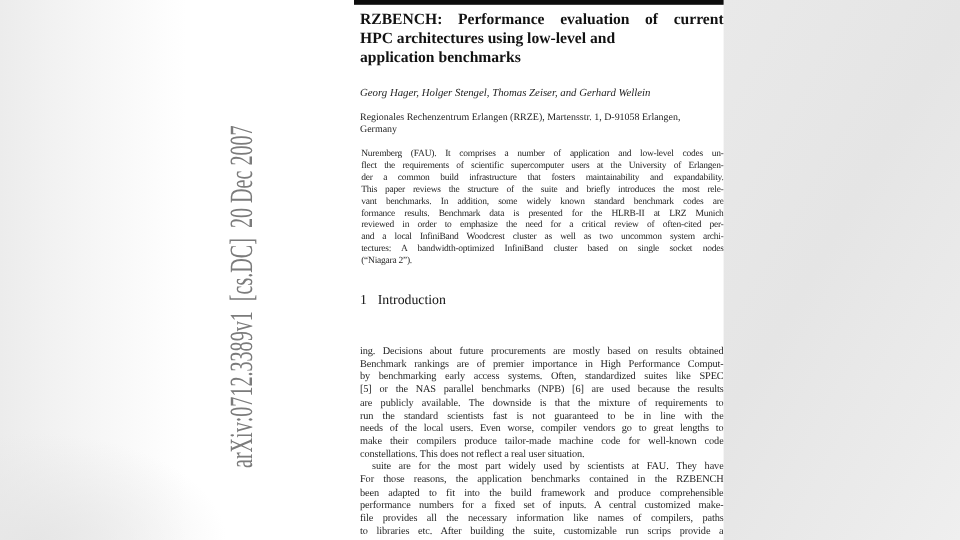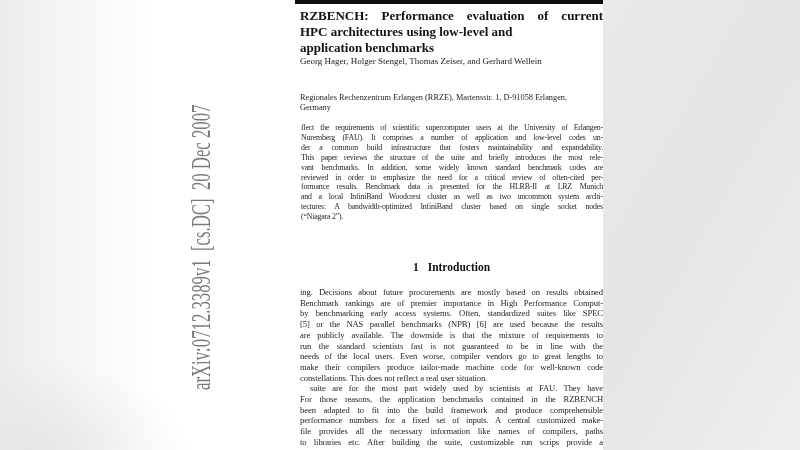--- a/index.html
+++ b/index.html
@@ -33,28 +33,28 @@
     position:absolute;left:186px;top:390px;z-index:3;
     transform:rotate(-90deg) scaleX(0.62);
     transform-origin:0 0;
     font-size:27px;white-space:pre;color:#7b7b7b;letter-spacing:0px;
   }
   
   .col{position:absolute;z-index:2;}
   .title-block{left:300px;top:8px;width:303px;font-size:13px;line-height:16px;font-weight:bold;color:#121212;}
   .title-block .line{text-align:justify;text-align-last:left;}
   .title-block .line:first-child{text-align-last:justify;}
-  .authors{left:300px;top:56px;width:303px;font-size:9px;color:#222;}
+  .authors{left:300px;top:72px;width:303px;font-size:9px;color:#222;font-style:italic;}
   .affil{left:300px;top:93px;width:303px;font-size:8.3px;line-height:10px;}
   .affil .line{text-align:center;text-align-last:left;}
   .abstract{left:301px;top:123px;width:302px;font-size:7.9px;line-height:9.9px;letter-spacing:-0.2px;}
   .abstract .line{text-align:justify;text-align-last:justify;}
   .abstract .rest .line:last-child{text-align-last:left;}
   .sum-label{font-weight:bold;margin-right:4px;}
-  .heading{left:300px;top:261px;width:303px;font-size:11.5px;font-weight:bold;color:#121212;text-align:center;}
+  .heading{left:300px;top:244px;width:303px;font-size:11.5px;font-weight:normal;color:#121212;}
   .heading .num{margin-right:9px;}
   .bodycol{left:300px;top:287px;width:303px;font-size:8.6px;line-height:10.7px;letter-spacing:-0.1px;}
   .para .line{text-align:justify;text-align-last:justify;}
   .para.endshort .line:last-child{text-align-last:left;}
   .para.indent-first .line:first-child{text-indent:10px;}
 </style>
 </head>
 <body>
 
 <div class="frame">
@@ -69,27 +69,27 @@
 
   <div class="col authors">Georg Hager, Holger Stengel, Thomas Zeiser, and Gerhard Wellein</div>
 
   <div class="col affil">
       <div class="line">Regionales Rechenzentrum Erlangen (RRZE), Martensstr. 1, D-91058 Erlangen,</div>
       <div class="line">Germany</div>
     </div>
 
   <div class="col abstract">
     <div class="rest">
+        <div class="line">Nuremberg (FAU). It comprises a number of application and low-level codes un-</div>
         <div class="line">flect the requirements of scientific supercomputer users at the University of Erlangen-</div>
-        <div class="line">Nuremberg (FAU). It comprises a number of application and low-level codes un-</div>
         <div class="line">der a common build infrastructure that fosters maintainability and expandability.</div>
         <div class="line">This paper reviews the structure of the suite and briefly introduces the most rele-</div>
         <div class="line">vant benchmarks. In addition, some widely known standard benchmark codes are</div>
+        <div class="line">formance results. Benchmark data is presented for the HLRB-II at LRZ Munich</div>
         <div class="line">reviewed in order to emphasize the need for a critical review of often-cited per-</div>
-        <div class="line">formance results. Benchmark data is presented for the HLRB-II at LRZ Munich</div>
         <div class="line">and a local InfiniBand Woodcrest cluster as well as two uncommon system archi-</div>
         <div class="line">tectures: A bandwidth-optimized InfiniBand cluster based on single socket nodes</div>
         <div class="line">(“Niagara 2”).</div>
       </div>
   </div>
 
   <div class="col heading">
     <span class="num">1</span><span>Introduction</span>
   </div>
 

